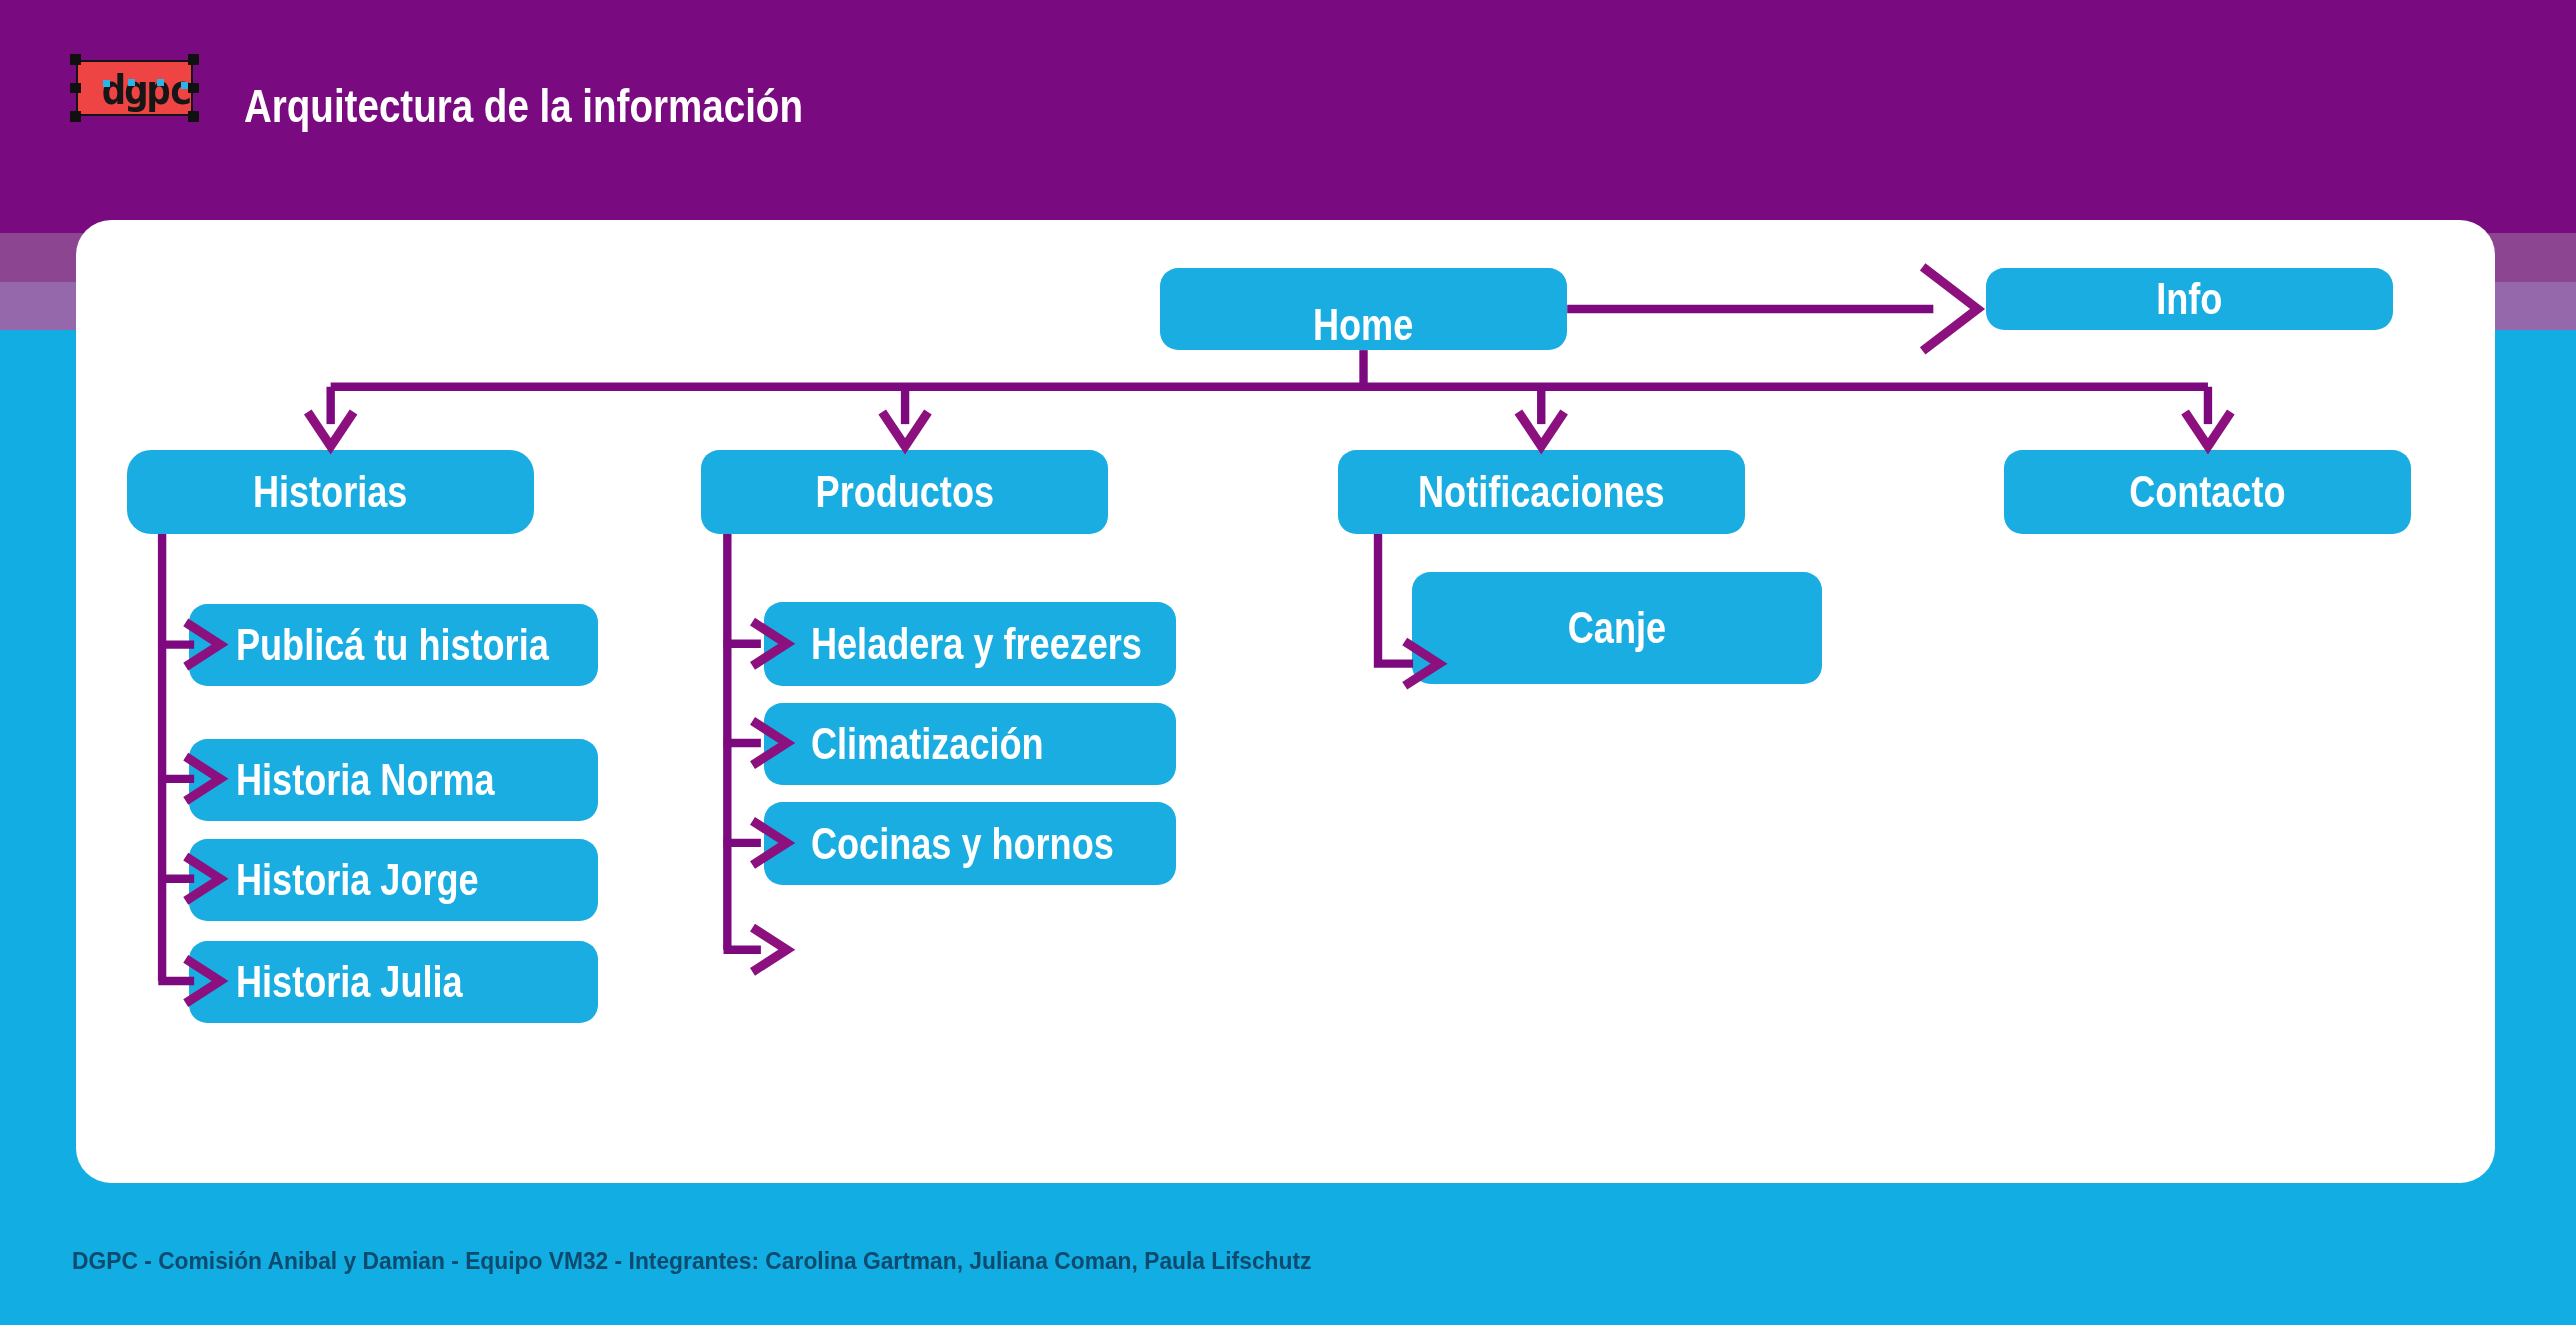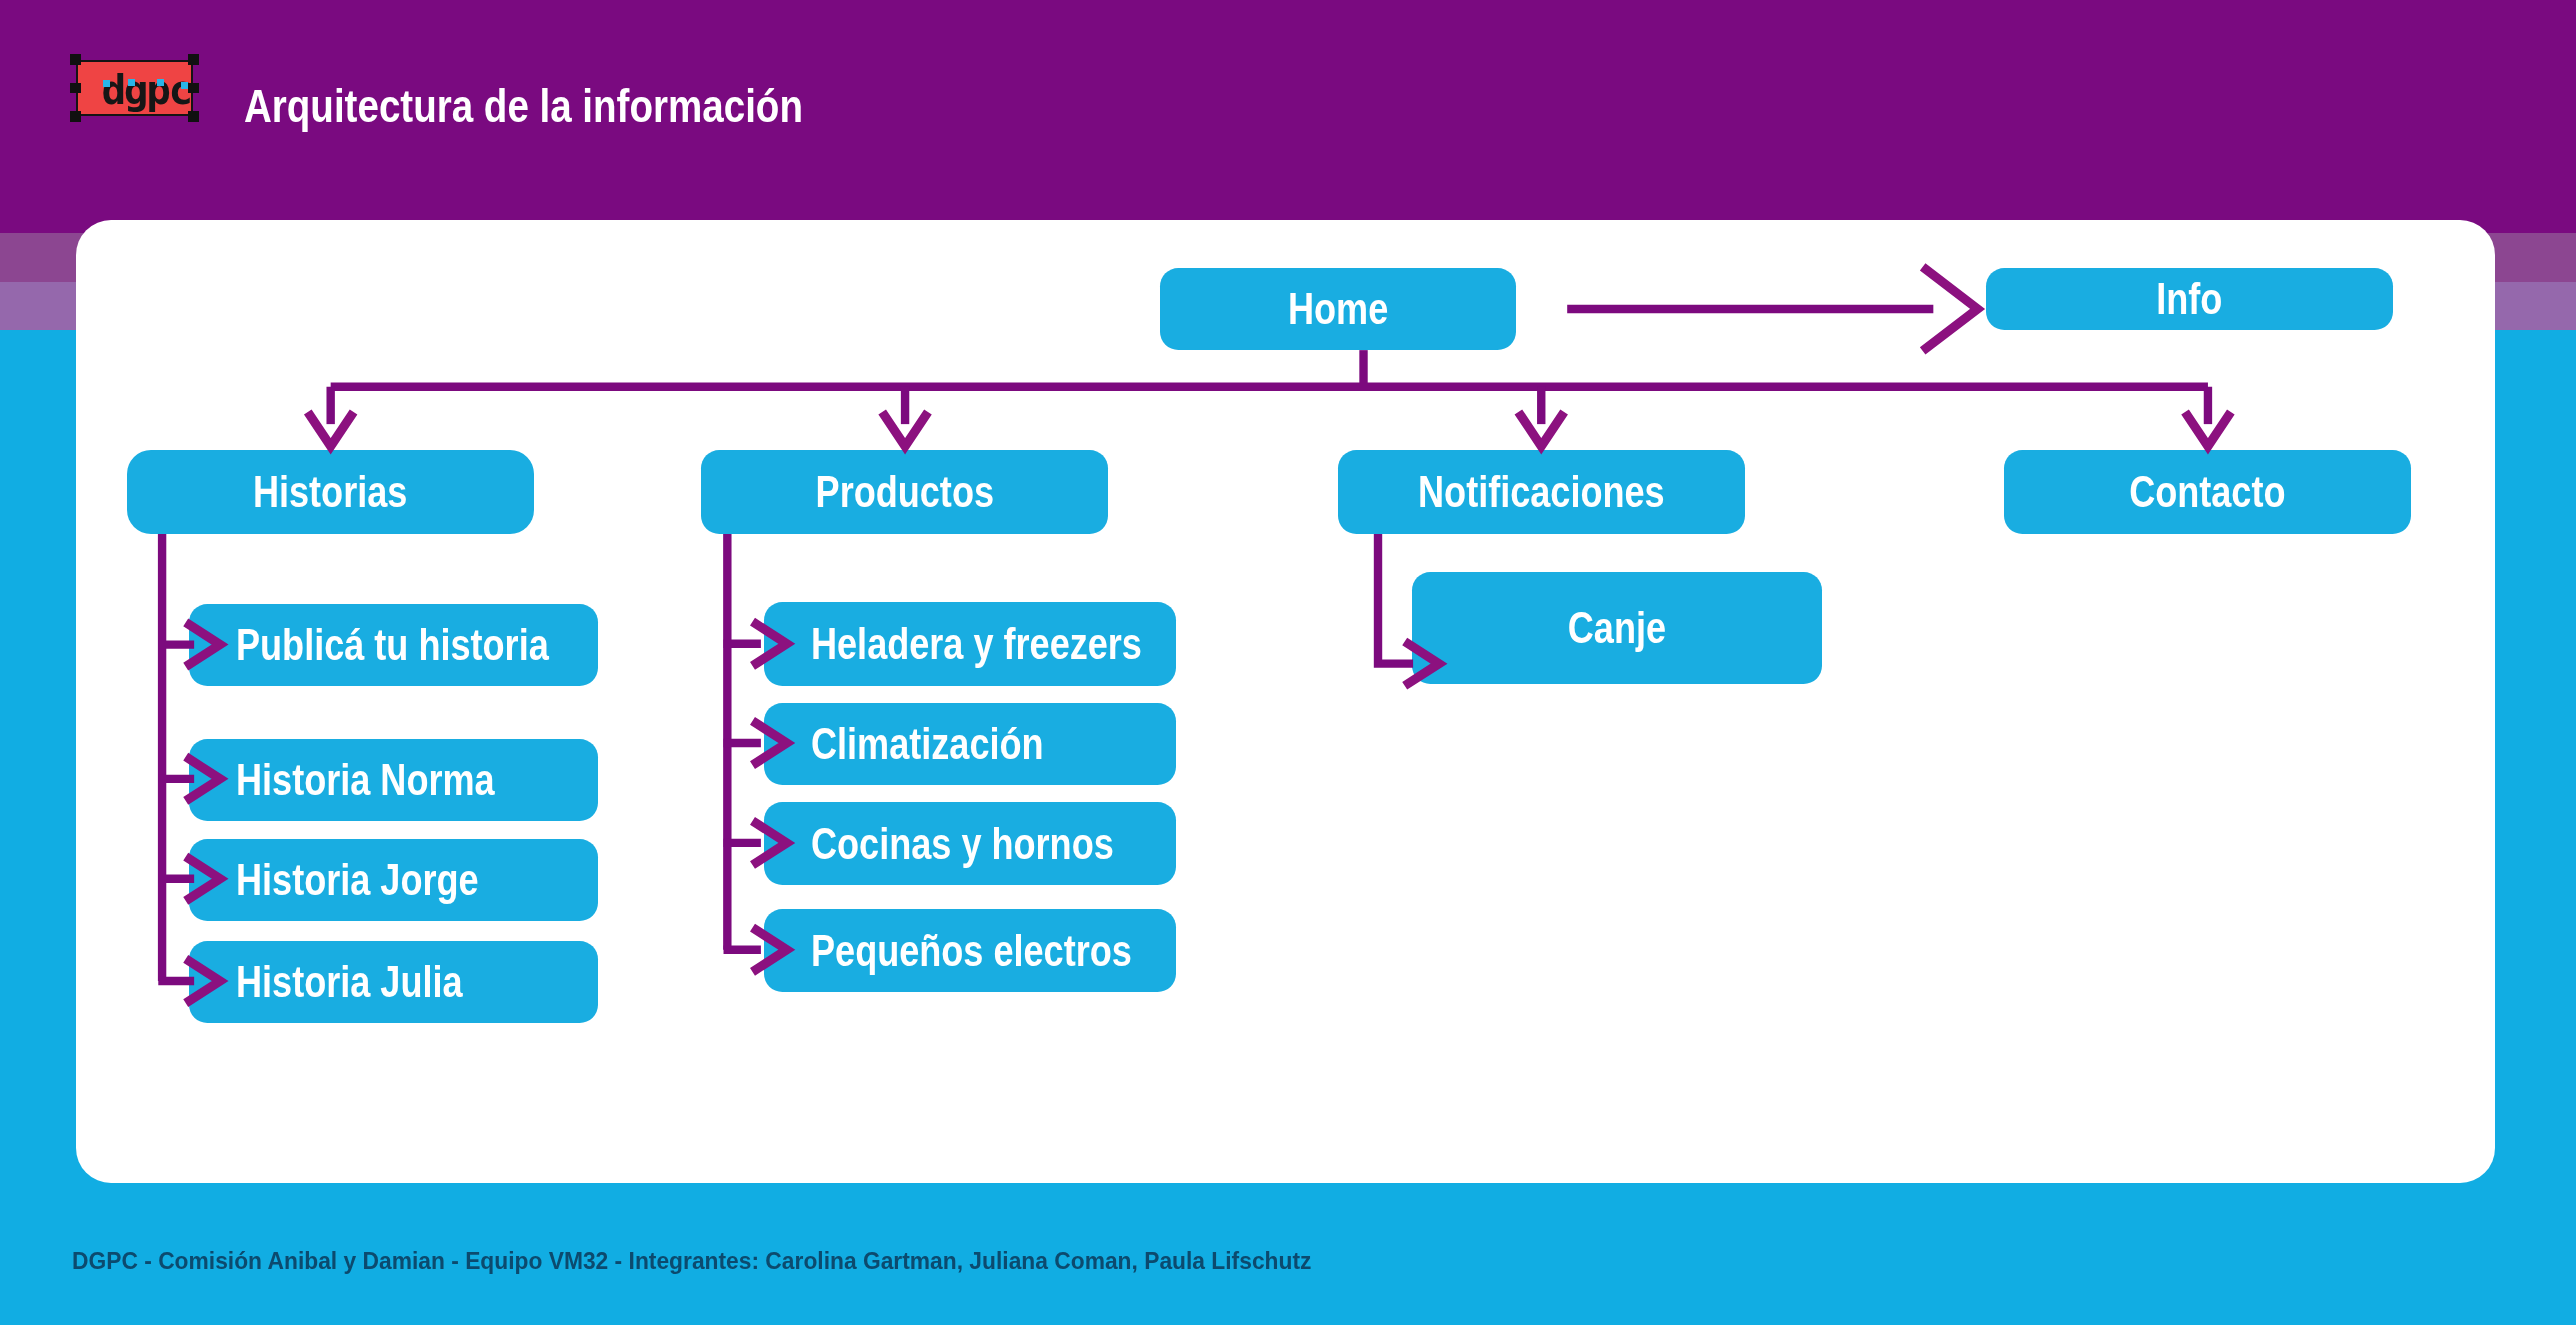--- a/index.html
+++ b/index.html
@@ -49,21 +49,21 @@
   }
 
   
   .node{
     position:absolute;background:var(--color-node,#19ADE1);border-radius:18.3px;
     color:#ffffff;font-weight:bold;font-size:44px;
     display:flex;align-items:center;justify-content:center;
     box-sizing:border-box;white-space:nowrap;
   }
   .node.leftal{justify-content:flex-start;padding-left:47px;}
-  #node-home          {left:1160px;top:268px;width:356px;height:82px;}
+  #node-home          {left:1160px;top:268px;width:407px;height:82px;align-items:flex-end;}
   #node-info          {left:1986px;top:268px;width:407px;height:62px;justify-content:center;}
   #node-historias     {left:127px; top:450px;width:407px;height:84px;border-radius:24px;}
   #node-productos     {left:701px; top:450px;width:407px;height:84px;}
   #node-notificaciones{left:1338px;top:450px;width:407px;height:84px;}
   #node-contacto      {left:2004px;top:450px;width:407px;height:84px;}
   #node-publica       {left:189px; top:604px;width:409px;height:82px;}
   #node-norma         {left:189px; top:739px;width:409px;height:82px;}
   #node-jorge         {left:189px; top:839px;width:409px;height:82px;}
   #node-julia         {left:189px; top:941px;width:409px;height:82px;}
   #node-heladera      {left:764px;top:602px;width:412px;height:84px;}
@@ -145,23 +145,20 @@
     </div>
   <div class="node leftal" id="node-heladera">
       <span class="squeeze">Heladera y freezers</span>
     </div>
   <div class="node leftal" id="node-climatizacion">
       <span class="squeeze">Climatización</span>
     </div>
   <div class="node leftal" id="node-cocinas">
       <span class="squeeze">Cocinas y hornos</span>
     </div>
-  <div class="node leftal" id="node-pequenos">
-      <span class="squeeze">Pequeños electros</span>
-    </div>
   <div class="node" id="node-canje">
       <span class="squeeze-c">Canje</span>
     </div>
 
   <svg class="connectors" viewBox="0 0 3376 1737" xmlns="http://www.w3.org/2000/svg">
 
     <path class="cline" d="M2054 405 H2534"></path>
     <path class="chev" d="M2520 350 L2592 405 L2520 460"></path>
 
     <path class="cline" d="M1787 459 V507"></path>

